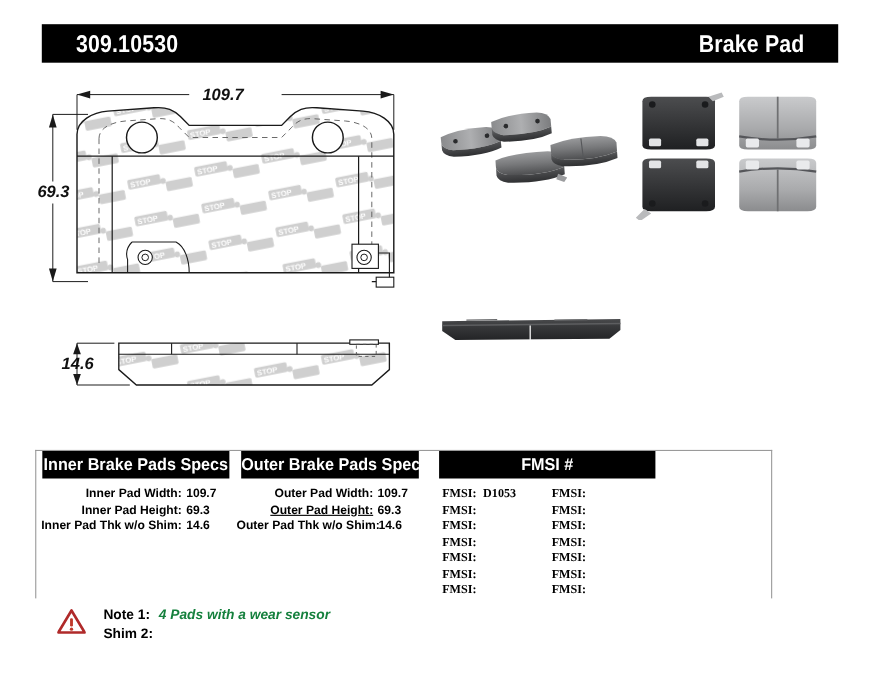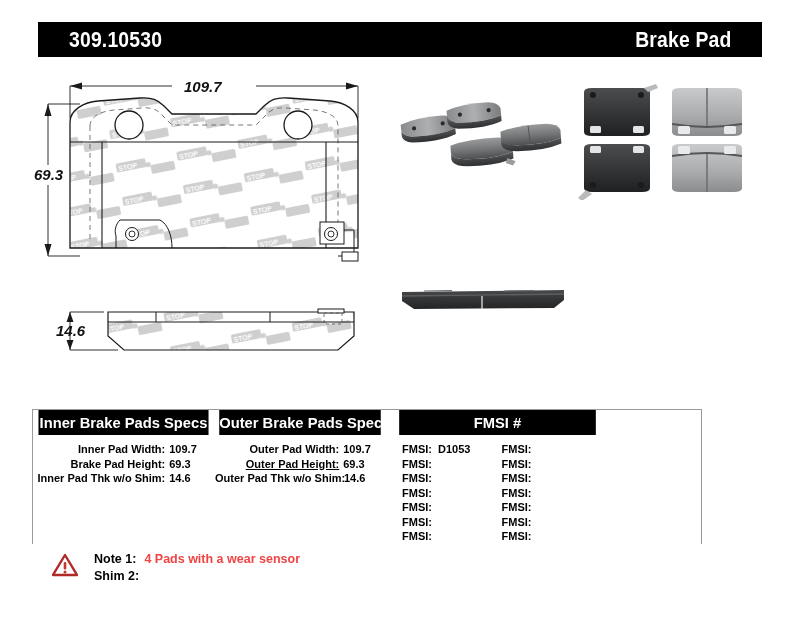--- a/index.html
+++ b/index.html
@@ -117,20 +117,21 @@
     text-align: left;
   }
 
   
   .fmsi-wrap {
     display: flex;
     padding-left: 8px;
   }
   .fmsi-col {
     width: 104px;
+    font-family: Liberation Serif, serif;
   }
   .fmsi-row {
     font-size: 11px;
     font-weight: bold;
     line-height: 14.5px;
     white-space: nowrap;
   }
   .fmsi-row .fval {
     padding-left: 6px;
   }
@@ -162,21 +163,21 @@
     align-items: center;
     font-size: 12.5px;
     font-weight: bold;
     line-height: 17px;
     white-space: nowrap;
   }
   .note-lines {
     margin-left: 42px;
   }
   .note-label { color: #000000; }
-  .note-value { color: #ef4444; margin-left: 8px; }
+  .note-value { color: #15803d; margin-left: 8px; font-style: italic; }
 </style>
 </head>
 <body>
 
 <div id="header-bar">
   <div class="htxt">309.10530</div>
   <div class="htxt right">Brake Pad</div>
 </div>
 
 <div id="drawing-area">
@@ -391,21 +392,21 @@
 <div id="spec-table">
 
   <div class="col" style="left:1px;width:179px;">
     <div class="colhead">Inner Brake Pads Specs</div>
     <div class="colbody">
       <div class="specrow">
         <span class="lbl" style="width:132px;">Inner Pad Width:</span>
         <span class="val" style="width:44px;">109.7</span>
       </div>
       <div class="specrow">
-        <span class="lbl" style="width:132px;">Brake Pad Height:</span>
+        <span class="lbl" style="width:132px;">Inner Pad Height:</span>
         <span class="val" style="width:44px;">69.3</span>
       </div>
       <div class="specrow">
         <span class="lbl" style="width:132px;text-align:right;">Inner Pad Thk w/o Shim:</span>
         <span class="val" style="width:44px;">14.6</span>
       </div>
     </div>
   </div>
 
   <div class="col" style="left:182px;width:170px;">

